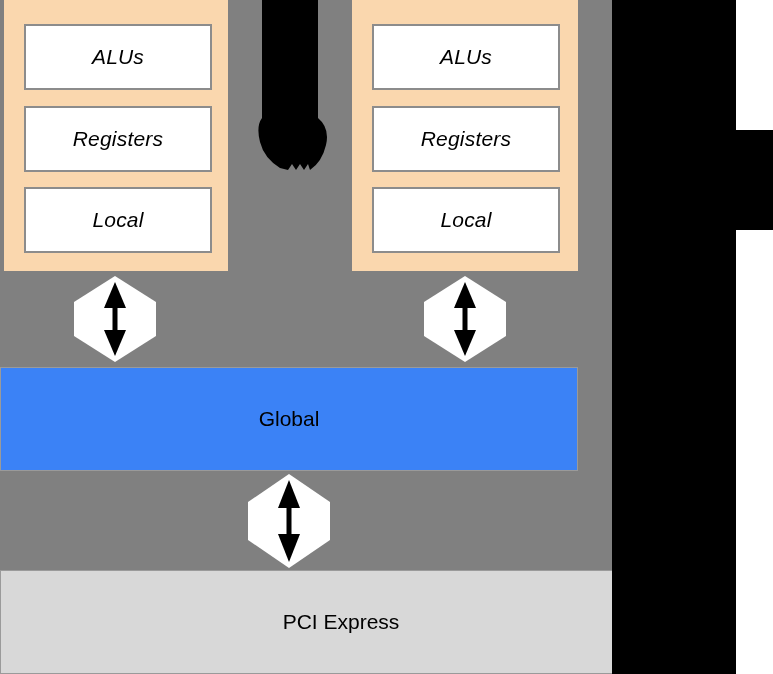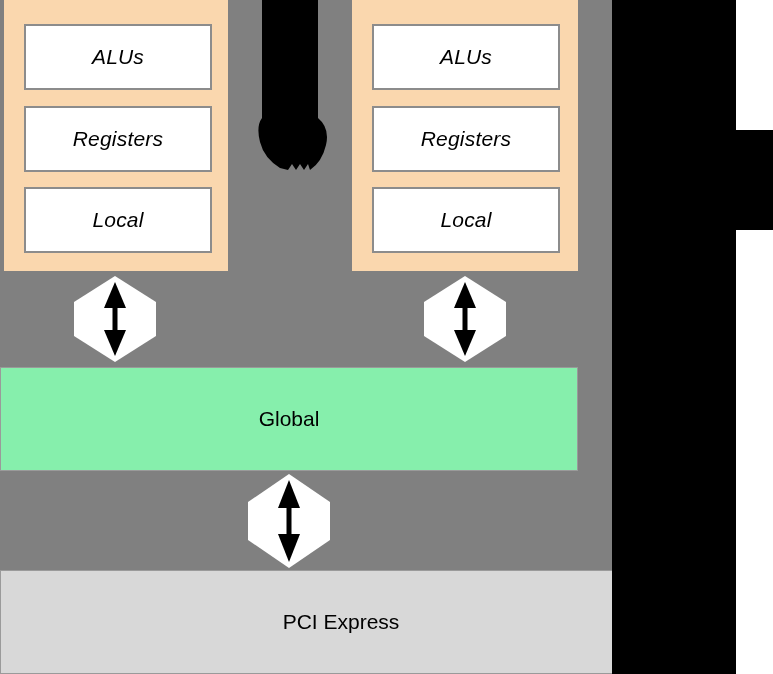--- a/index.html
+++ b/index.html
@@ -49,21 +49,21 @@
     position: absolute;
     box-sizing: border-box;
     border: 1px solid #9a9a9a;
     display: flex;
     align-items: center;
     justify-content: center;
     font-size: 21px;
     color: #000000;
   }
   .mem-global {
-    background: #86efac;
+    background: #3b82f6;
   }
   .mem-pcie {
     background: #d8d8d8;
   }
   .mem-bar .bar-label {
     position: relative;
   }
   
   .connector {
     position: absolute;

